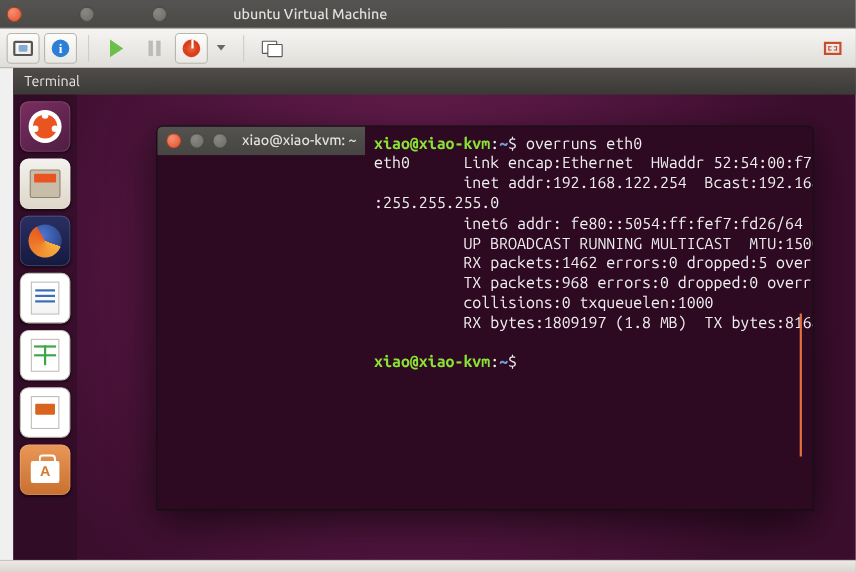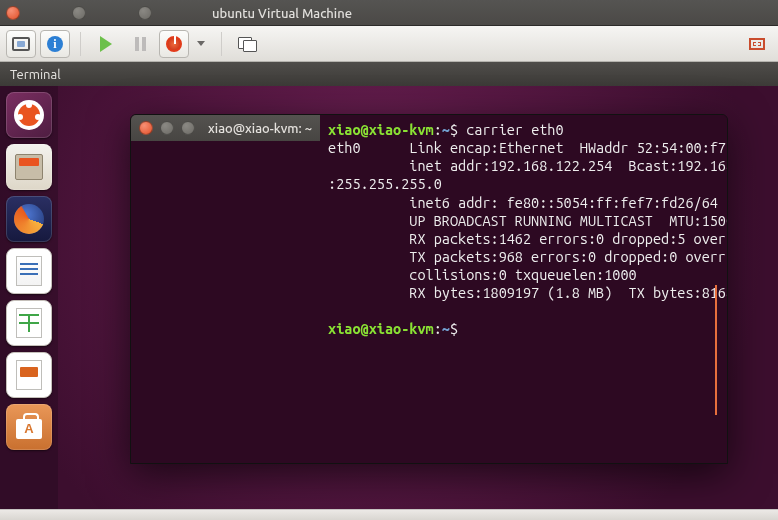--- a/index.html
+++ b/index.html
@@ -69,20 +69,21 @@
   .host-bottom-bar {
     height: 11px;
     background: linear-gradient(#ece9e6,#d9d6d1);
     border-top:1px solid #c6c4c1;
   }
   .vm-area {
     position: relative;
     height: calc(520px - 26px - 36px - 11px);
     background: radial-gradient(circle at 48% 40%, #7b275f 0%, #5b1946 35%, #3c0e2e 80%);
     overflow: hidden;
+    margin-left: 12px;
   }
   .menubar {
     height: 24px;
     background: linear-gradient(#4f4d4a,#3c3a37);
     color:#e7e5e2;
     display:flex;align-items:center;
     padding:0 10px;
     font-size:13px;
   }
   
@@ -231,21 +232,21 @@
       </div>
   </div>
 
   <div class="term-window">
     <div class="term-titlebar">
       <span class="win-btn btn-close"></span>
       <span class="win-btn btn-min"></span>
       <span class="win-btn btn-max"></span>
       <span style="margin-left:6px;">xiao@xiao-kvm: ~</span>
     </div>
-    <div class="term-body"><span class="ps-user">xiao@xiao-kvm</span><span class="out">:</span><span class="ps-path">~</span><span class="ps-dollar">$</span><span class="cmd"> carrier eth0</span>
+    <div class="term-body"><span class="ps-user">xiao@xiao-kvm</span><span class="out">:</span><span class="ps-path">~</span><span class="ps-dollar">$</span><span class="cmd"> overruns eth0</span>
 <span class="out">eth0      Link encap:Ethernet  HWaddr 52:54:00:f7:fd:26
           inet addr:192.168.122.254  Bcast:192.168.122.255  Mask
 :255.255.255.0
           inet6 addr: fe80::5054:ff:fef7:fd26/64 Scope:Link
           UP BROADCAST RUNNING MULTICAST  MTU:1500  Metric:1
           RX packets:1462 errors:0 dropped:5 overruns:0 frame:0
           TX packets:968 errors:0 dropped:0 overruns:0 carrier:0
           collisions:0 txqueuelen:1000
           RX bytes:1809197 (1.8 MB)  TX bytes:81680 (81.6 KB)
 </span>

